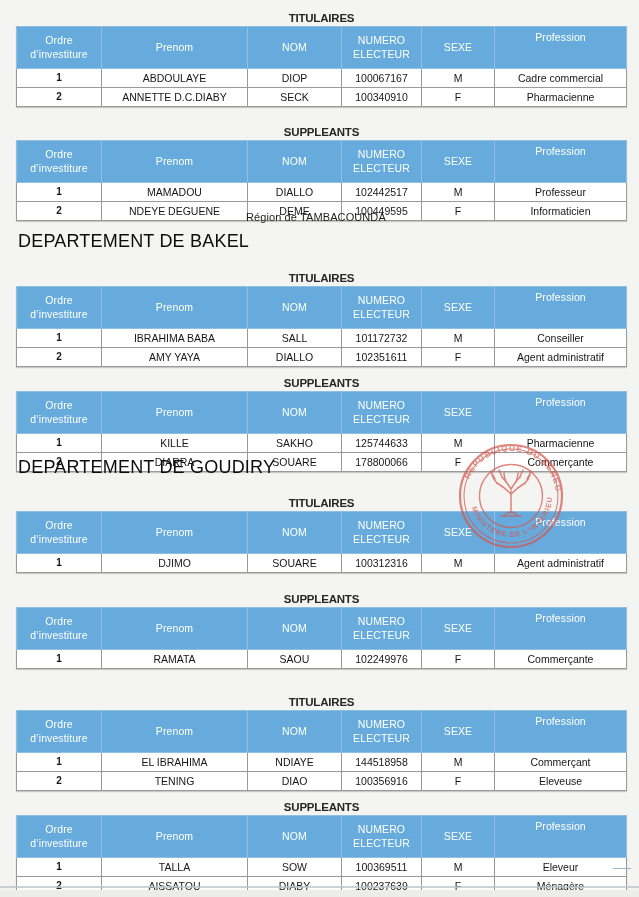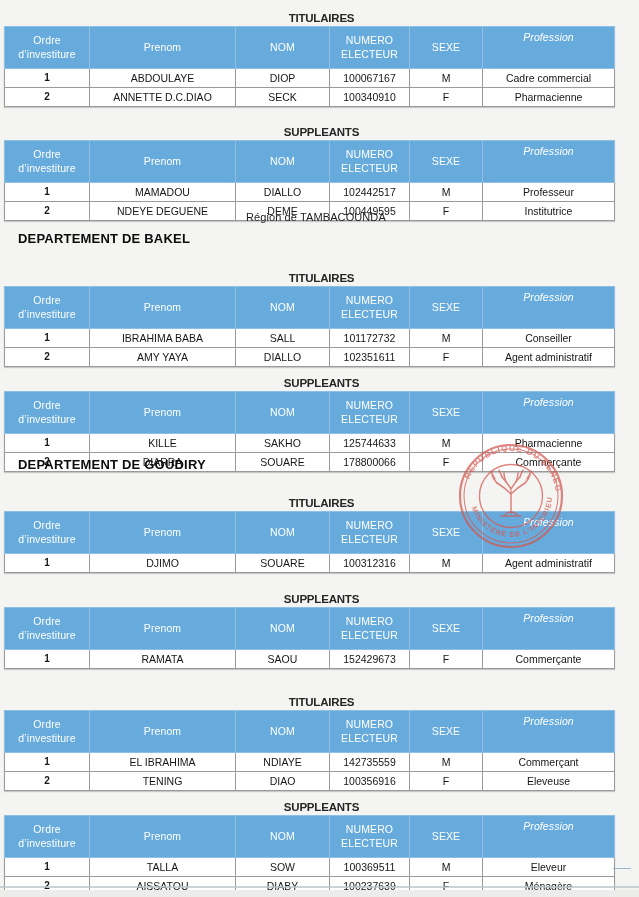--- a/index.html
+++ b/index.html
@@ -36,21 +36,21 @@
     color: #262626;
     margin: 0 0 2px 0;
     padding-left: 4px;
   }
 
   
   table.roster {
     border-collapse: collapse;
     table-layout: fixed;
     width: 610px;
-    margin-left: 4px;
+    margin-left: 16px;
     background: #ec4899;
     box-shadow: 0 1px 1px rgba(0,0,0,0.18);
   }
   table.roster col.c-ordre    { width: 85px; }
   table.roster col.c-prenom   { width: 146px; }
   table.roster col.c-nom      { width: 94px; }
   table.roster col.c-numero   { width: 80px; }
   table.roster col.c-sexe     { width: 73px; }
   table.roster col.c-prof     { width: 132px; }
 
@@ -63,21 +63,20 @@
     text-align: center;
     height: 37px;
     vertical-align: middle;
     border: 1px solid #8fc0e4;
     padding: 0 2px;
     line-height: 1.32;
   }
   table.roster th.th-prof {
     vertical-align: top;
     padding-top: 4px;
-    font-style: italic;
   }
   table.roster td {
     border: 1px solid #9a9a9a;
     height: 16px;
     font-size: 10.5px;
     text-align: center;
     vertical-align: middle;
     color: #161616;
     padding: 1px 2px;
     background: #ffffff;
@@ -91,22 +90,22 @@
   
   .region-line {
     position: absolute;
     font-size: 11px;
     color: #1d1d1d;
     letter-spacing: 0.1px;
     white-space: nowrap;
   }
   .dept-heading {
     position: absolute;
-    font-size: 13px;
-    font-weight: bold;
+    font-size: 18px;
+    font-weight: normal;
     color: #0d0d0d;
     letter-spacing: 0.2px;
     white-space: nowrap;
   }
 
   
   .stamp {
     position: absolute;
     left: 452px;
     top: 437px;
@@ -182,21 +181,21 @@
         <tr>
           <td class="ordre">1</td>
           <td>ABDOULAYE</td>
           <td>DIOP</td>
           <td>100067167</td>
           <td>M</td>
           <td>Cadre commercial</td>
         </tr>
         <tr>
           <td class="ordre">2</td>
-          <td>ANNETTE D.C.DIAO</td>
+          <td>ANNETTE D.C.DIABY</td>
           <td>SECK</td>
           <td>100340910</td>
           <td>F</td>
           <td>Pharmacienne</td>
         </tr>
       </tbody>
     </table>
   </div>
 
   <div class="section" style="top:126px;">
@@ -234,21 +233,21 @@
           <td>102442517</td>
           <td>M</td>
           <td>Professeur</td>
         </tr>
         <tr>
           <td class="ordre">2</td>
           <td>NDEYE DEGUENE</td>
           <td>DEME</td>
           <td>100449595</td>
           <td>F</td>
-          <td>Institutrice</td>
+          <td>Informaticien</td>
         </tr>
       </tbody>
     </table>
   </div>
 
   <div class="region-line" style="left:246px; top:211px;">Région de TAMBACOUNDA</div>
   <div class="dept-heading" style="left:18px; top:231px;">DEPARTEMENT  DE BAKEL</div>
 
   <div class="section" style="top:272px;">
     <div class="section-title">TITULAIRES</div>
@@ -413,21 +412,21 @@
           </th>
           <th>SEXE</th>
           <th class="th-prof">Profession</th>
         </tr>
       </thead>
       <tbody>
         <tr>
           <td class="ordre">1</td>
           <td>RAMATA</td>
           <td>SAOU</td>
-          <td>152429673</td>
+          <td>102249976</td>
           <td>F</td>
           <td>Commerçante</td>
         </tr>
       </tbody>
     </table>
   </div>
 
 
   <div class="section" style="top:696px;">
     <div class="section-title">TITULAIRES</div>
@@ -454,21 +453,21 @@
           </th>
           <th>SEXE</th>
           <th class="th-prof">Profession</th>
         </tr>
       </thead>
       <tbody>
         <tr>
           <td class="ordre">1</td>
           <td>EL IBRAHIMA</td>
           <td>NDIAYE</td>
-          <td>142735559</td>
+          <td>144518958</td>
           <td>M</td>
           <td>Commerçant</td>
         </tr>
         <tr>
           <td class="ordre">2</td>
           <td>TENING</td>
           <td>DIAO</td>
           <td>100356916</td>
           <td>F</td>
           <td>Eleveuse</td>

